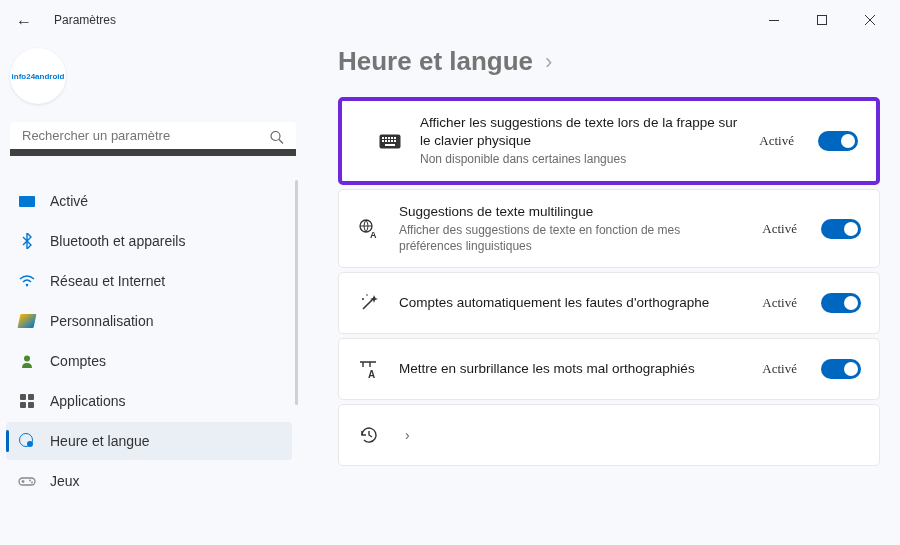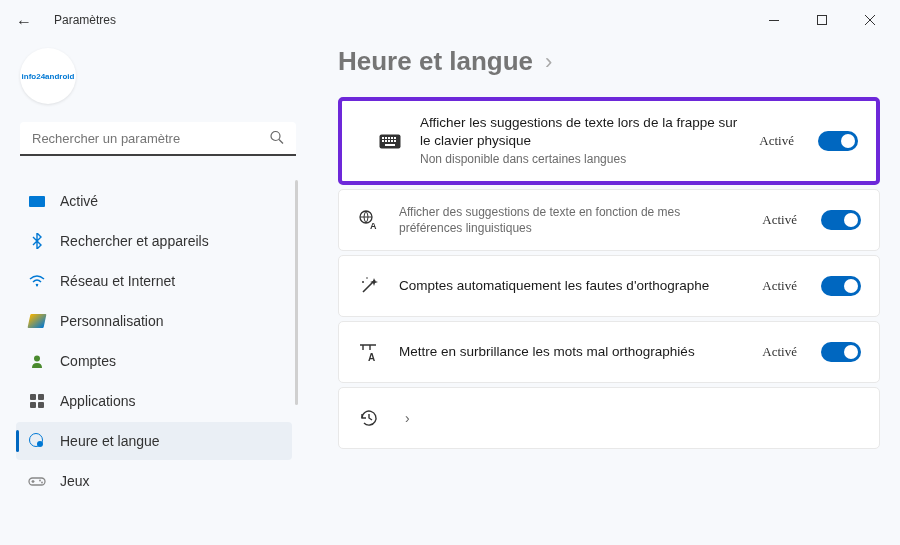--- a/index.html
+++ b/index.html
@@ -7,26 +7,26 @@
     
     .titlebar { height: 40px; display: flex; align-items: center; padding: 0 8px; }
     .titlebar-left { display: flex; align-items: center; gap: 14px; }
     .back-arrow { font-size: 16px; color: #333; padding: 4px 8px; cursor: pointer; }
     .titlebar-title { font-size: 12px; color: #333; }
     .titlebar-right { margin-left: auto; display: flex; gap: 4px; }
     .win-btn { width: 44px; height: 30px; display: flex; align-items: center; justify-content: center; cursor: pointer; font-size: 13px; }
     
     .layout { display: flex; height: calc(100% - 40px); }
     
-    .sidebar { width: 310px; padding: 8px 8px 8px 14px; display: flex; flex-direction: column; }
+    .sidebar { width: 310px; padding: 8px 8px 8px 4px; display: flex; flex-direction: column; }
     .avatar { width: 56px; height: 56px; border-radius: 50%; background: #fff; margin-left: 6px; margin-bottom: 18px; display: flex; align-items: center; justify-content: center; font-size: 8px; font-weight: bold; box-shadow: 0 1px 3px rgba(0,0,0,0.1); }
     .avatar-text { color: #0078d4; }
     
     .search-box { position: relative; margin: 0 6px 24px 6px; }
-    .search-input { width: 100%; height: 34px; border: none; border-bottom: 2px solid #404040; background: #fff; padding: 0 40px 0 12px; font-size: 13px; color: #666; border-radius: 4px 4px 0 0; outline: none; }
+    .search-input { width: 100%; height: 34px; border: none; border-bottom: 7px solid #404040; background: #fff; padding: 0 40px 0 12px; font-size: 13px; color: #666; border-radius: 4px 4px 0 0; outline: none; }
     .search-icon { position: absolute; right: 12px; top: 50%; transform: translateY(-50%); color: #666; font-size: 14px; }
     
     .nav { list-style: none; position: relative; }
     .nav::after { content: ''; position: absolute; right: 4px; top: 0; bottom: 0; height: 70%; width: 3px; background: #d0d0d0; border-radius: 2px; }
     .nav-item { display: flex; align-items: center; height: 38px; padding: 0 12px; gap: 14px; font-size: 14px; color: #333; cursor: pointer; border-radius: 4px; margin: 2px 10px 2px 2px; }
     .nav-item.active { background: #eaeff5; position: relative; }
     .nav-item.active::before { content: ''; position: absolute; left: 0; top: 8px; bottom: 8px; width: 3px; background: #0067c0; border-radius: 2px; }
     .nav-icon { width: 18px; height: 18px; display: flex; align-items: center; justify-content: center; font-size: 14px; }
     
     .main { flex: 1; padding: 6px 20px 10px 28px; overflow: hidden; }
@@ -110,21 +110,21 @@
             <span class="icon-system"></span>
           </span>
         <span>Activé</span>
       </li>
       <li class="nav-item">
         <span class="nav-icon icon-bt">
           <svg width="12" height="16" viewBox="0 0 12 16">
               <path d="M6 0 L10 4 L6 8 L10 12 L6 16 L6 0 M2 4 L6 8 M2 12 L6 8" fill="none" stroke="#0078d4" stroke-width="1.4"></path>
             </svg>
         </span>
-        <span>Rechercher et appareils</span>
+        <span>Bluetooth et appareils</span>
       </li>
       <li class="nav-item">
         <span class="nav-icon icon-net">
           <svg width="16" height="12" viewBox="0 0 16 12">
               <path d="M1 4 Q8 -2 15 4 M4 7 Q8 3 12 7 M7 10 Q8 9 9 10" fill="none" stroke="#0078d4" stroke-width="1.5"></path>
               <circle cx="8" cy="10.5" r="1" fill="#0078d4"></circle>
             </svg>
         </span>
         <span>Réseau et Internet</span>
       </li>
@@ -210,20 +210,21 @@
 
       <div class="card">
         <div class="card-icon">
           <svg width="22" height="20" viewBox="0 0 22 20">
               <circle cx="8" cy="7" r="6" fill="none" stroke="#333" stroke-width="1.3"></circle>
               <path d="M2 7 L14 7 M8 1 Q4 7 8 13 M8 1 Q12 7 8 13" fill="none" stroke="#333" stroke-width="1"></path>
               <text x="12" y="19" font-size="9" fill="#333" font-weight="bold">A</text>
             </svg>
         </div>
         <div class="card-body">
+          <div class="card-title">Suggestions de texte multilingue</div>
           <div class="card-sub">Afficher des suggestions de texte en fonction de mes préférences linguistiques</div>
         </div>
         <span class="card-status">Activé</span>
         <div class="toggle"></div>
       </div>
 
       <div class="card">
         <div class="card-icon">
           <svg width="20" height="20" viewBox="0 0 20 20">
               <line x1="4" y1="16" x2="16" y2="4" stroke="#333" stroke-width="1.6"></line>

